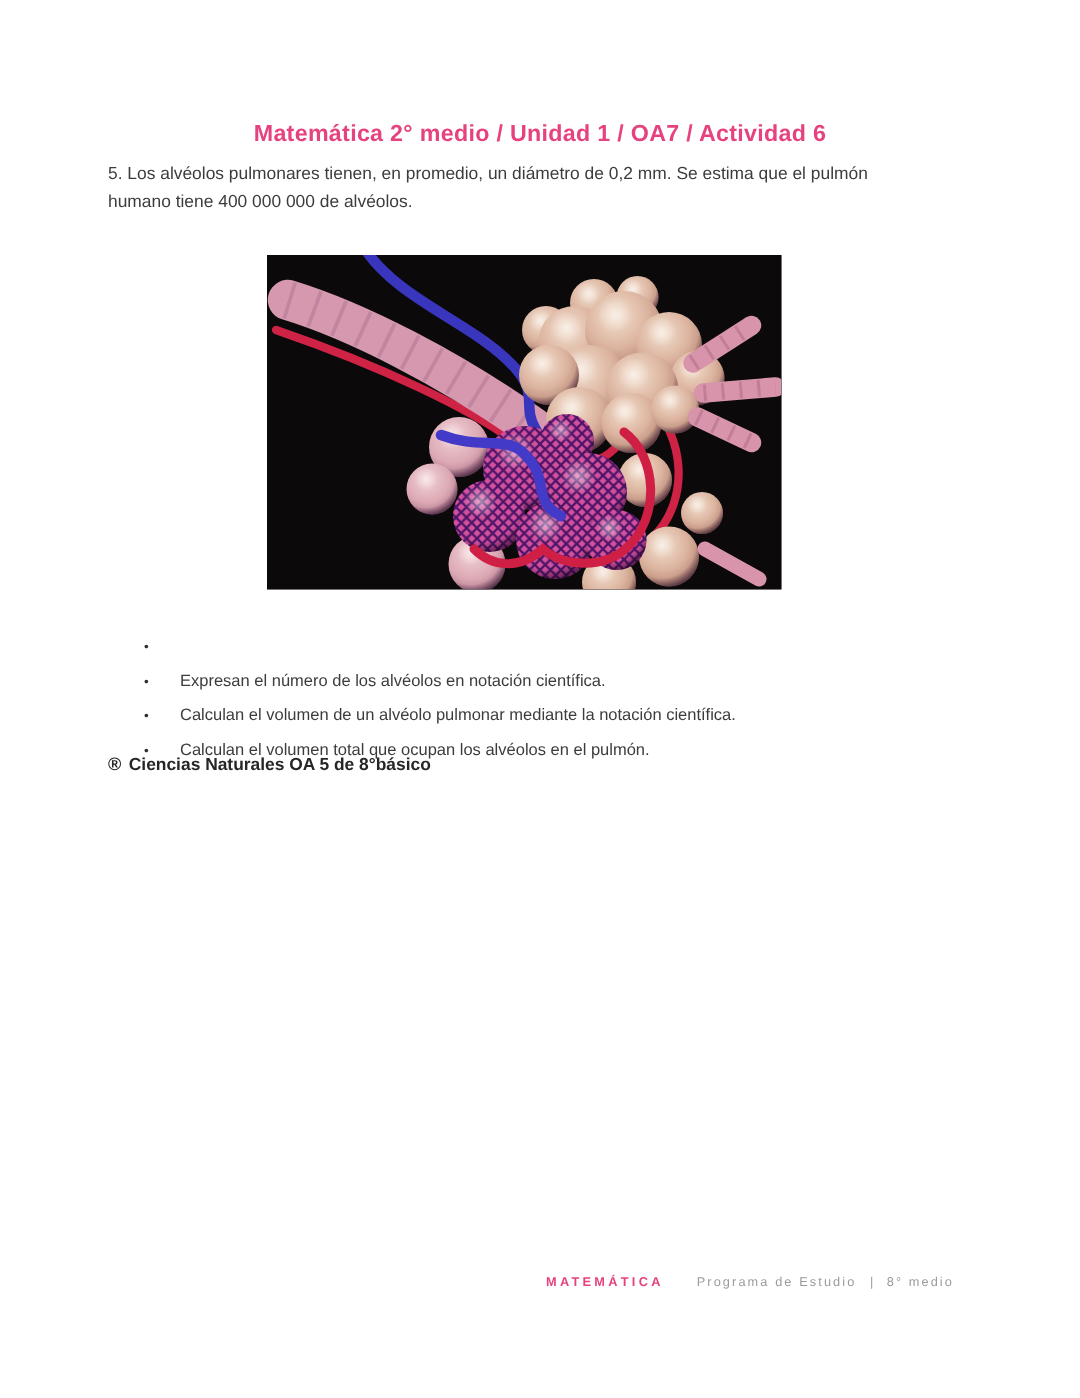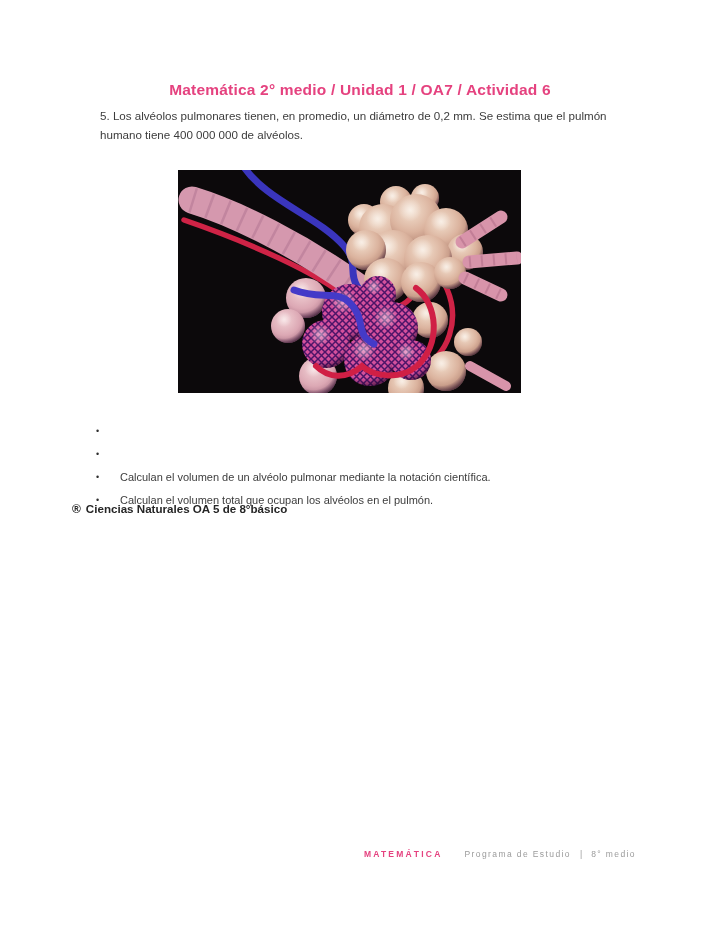--- a/index.html
+++ b/index.html
@@ -10,21 +10,21 @@
 
   .doc-title {
     position: absolute; top: 81px; left: 0; width: 720px;
     text-align: center;
     color: #e5427f;
     font-size: 15.5px; font-weight: 600;
     letter-spacing: 0.2px;
   }
 
   .problem { position: absolute; top: 107px; left: 72px; width: 550px;
-    font-size: 11.6px; line-height: 18.5px; color: #3c3c3c; margin-left: 28px; }
+    font-size: 11.6px; line-height: 18.5px; color: #3c3c3c; }
 
   .figure-wrap { position: absolute; top: 170px; left: 178px; width: 343px; height: 223px;
     background: #0c090b; overflow: hidden; }
   .figure-wrap svg { display: block; width: 100%; height: 100%; }
 
   .bullet-list { position: absolute; top: 424px; left: 96px; width: 520px; list-style: none; }
   .bullet-row { display: flex; align-items: flex-start; height: 23px; font-size: 11px; color: #3c3c3c; }
   .bullet-glyph { width: 24px; flex: 0 0 24px; font-size: 9px; line-height: 15px; color: #2e2e2e; }
   .bullet-text { flex: 1; line-height: 14px; }
 
@@ -207,20 +207,21 @@
   </div>
 
   <ul class="bullet-list">
 
       <li class="bullet-row">
         <span class="bullet-glyph">•</span>
       </li>
 
       <li class="bullet-row">
         <span class="bullet-glyph">•</span>
+        <span class="bullet-text">Expresan el número de los alvéolos en notación científica.</span>
       </li>
 
       <li class="bullet-row">
         <span class="bullet-glyph">•</span>
         <span class="bullet-text">Calculan el volumen de un alvéolo pulmonar mediante la notación científica.</span>
       </li>
 
       <li class="bullet-row">
         <span class="bullet-glyph">•</span>
         <span class="bullet-text">Calculan el volumen total que ocupan los alvéolos en el pulmón.</span>

